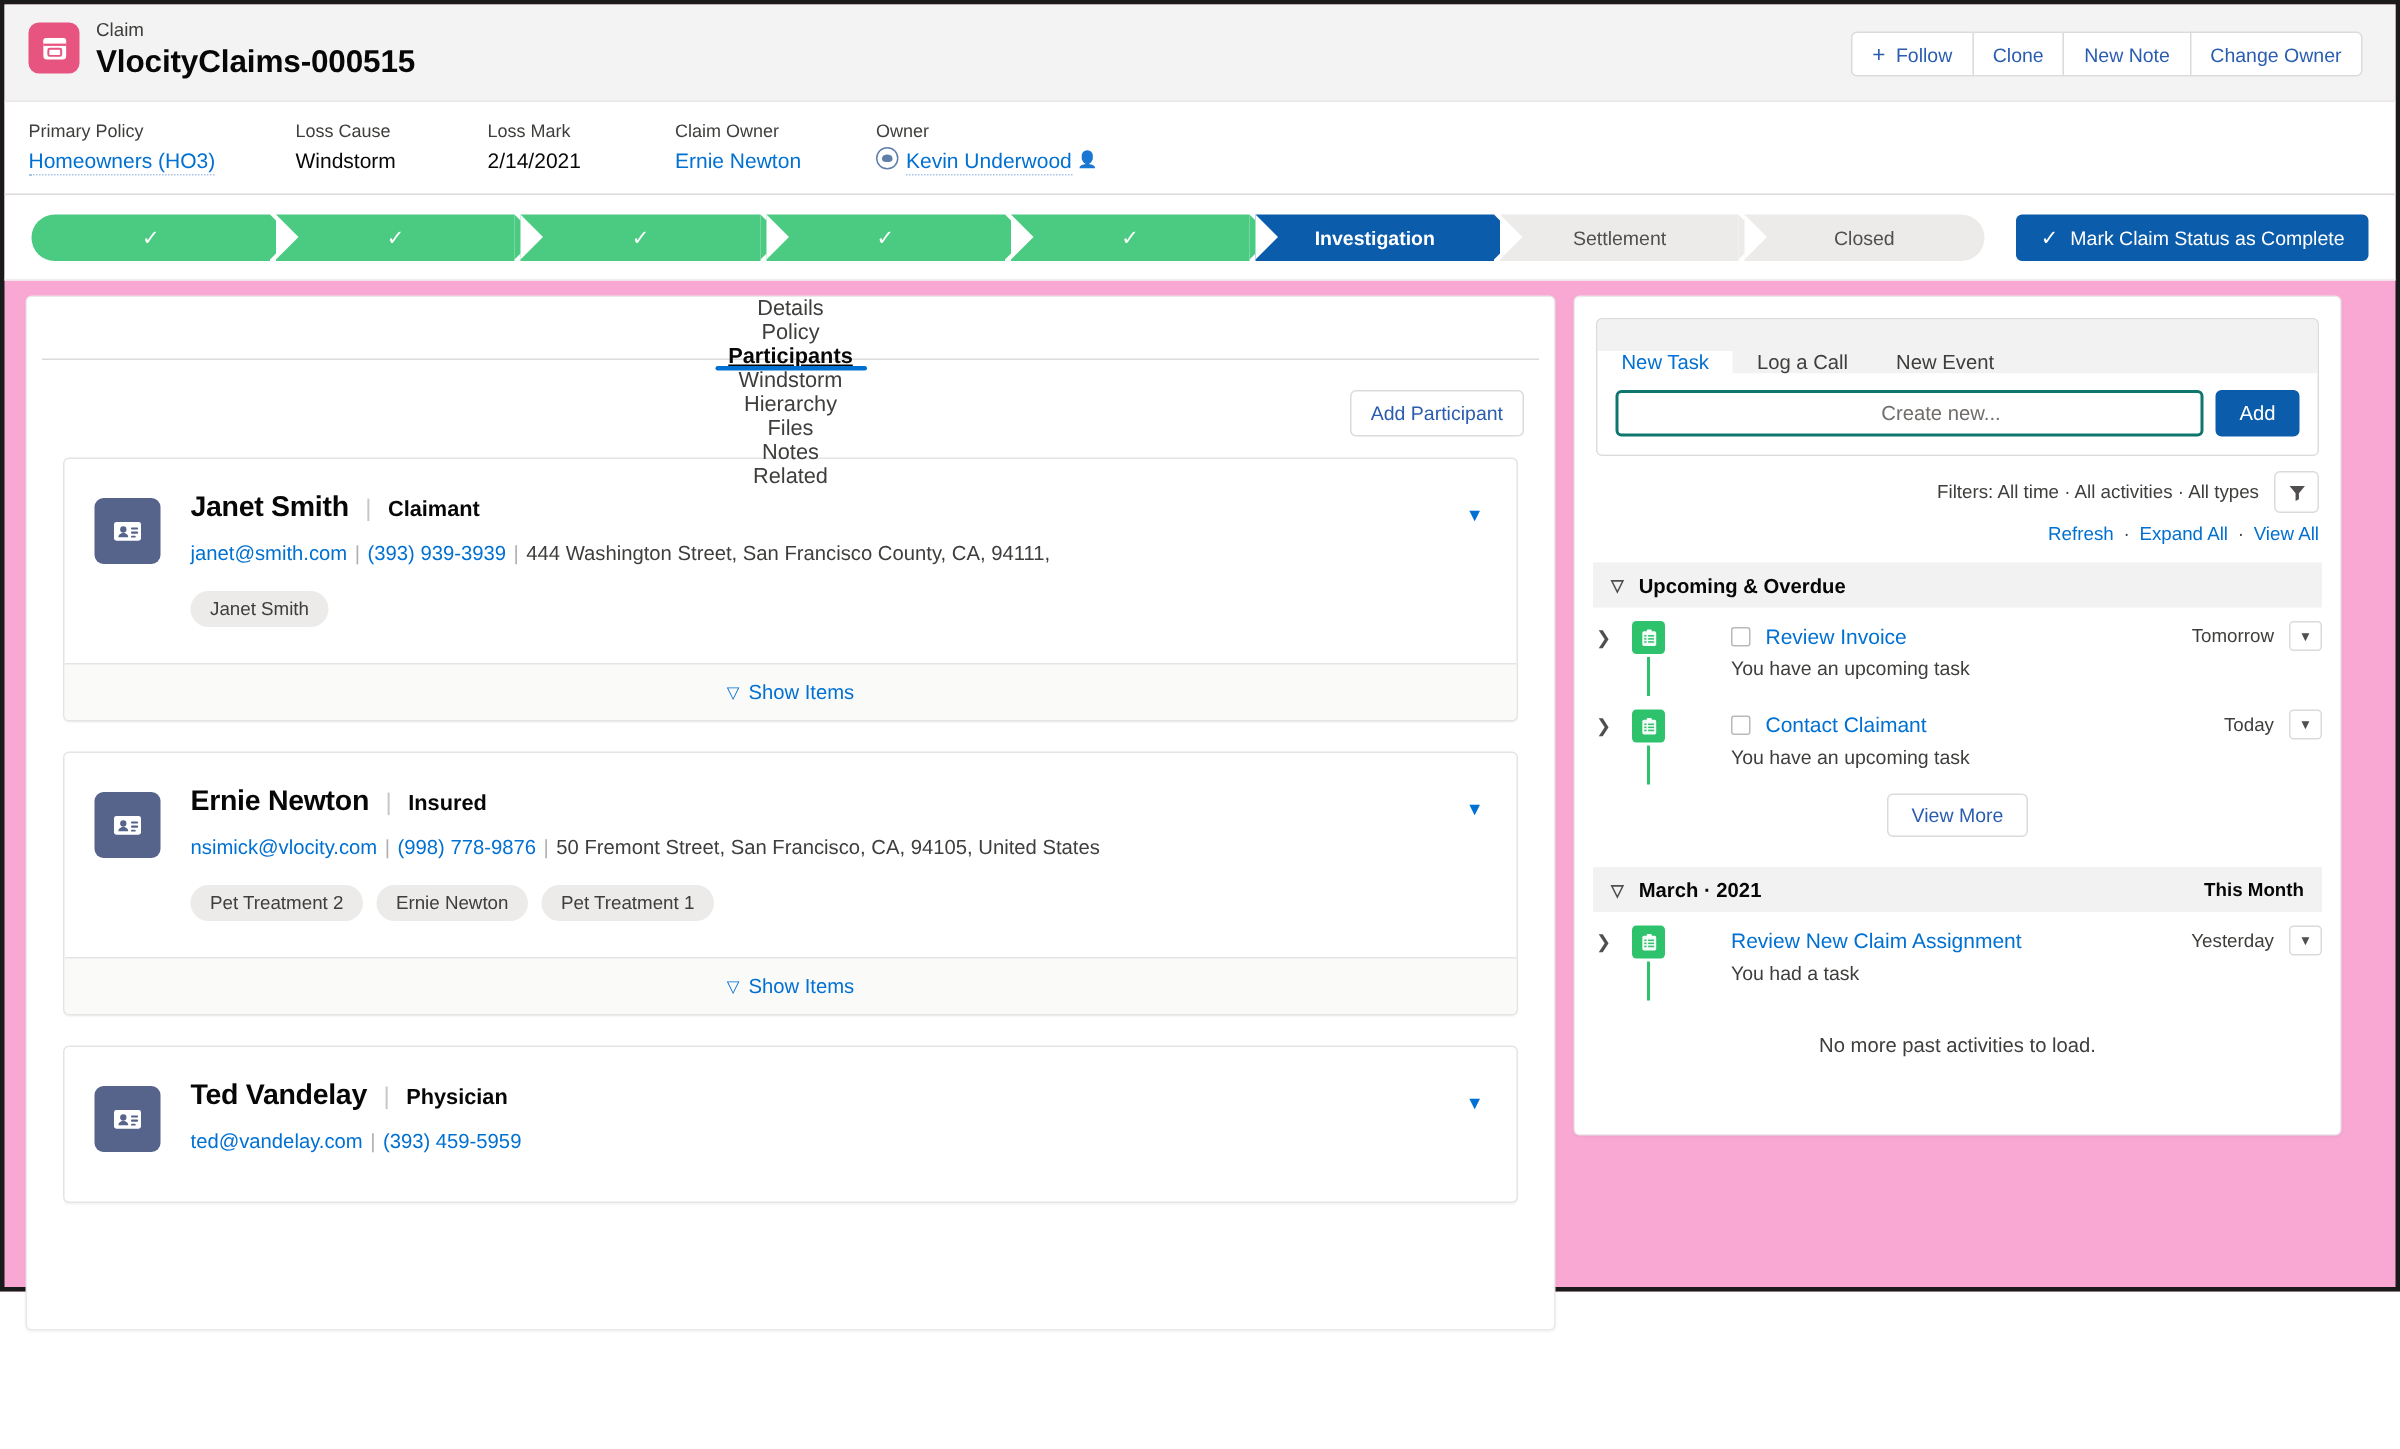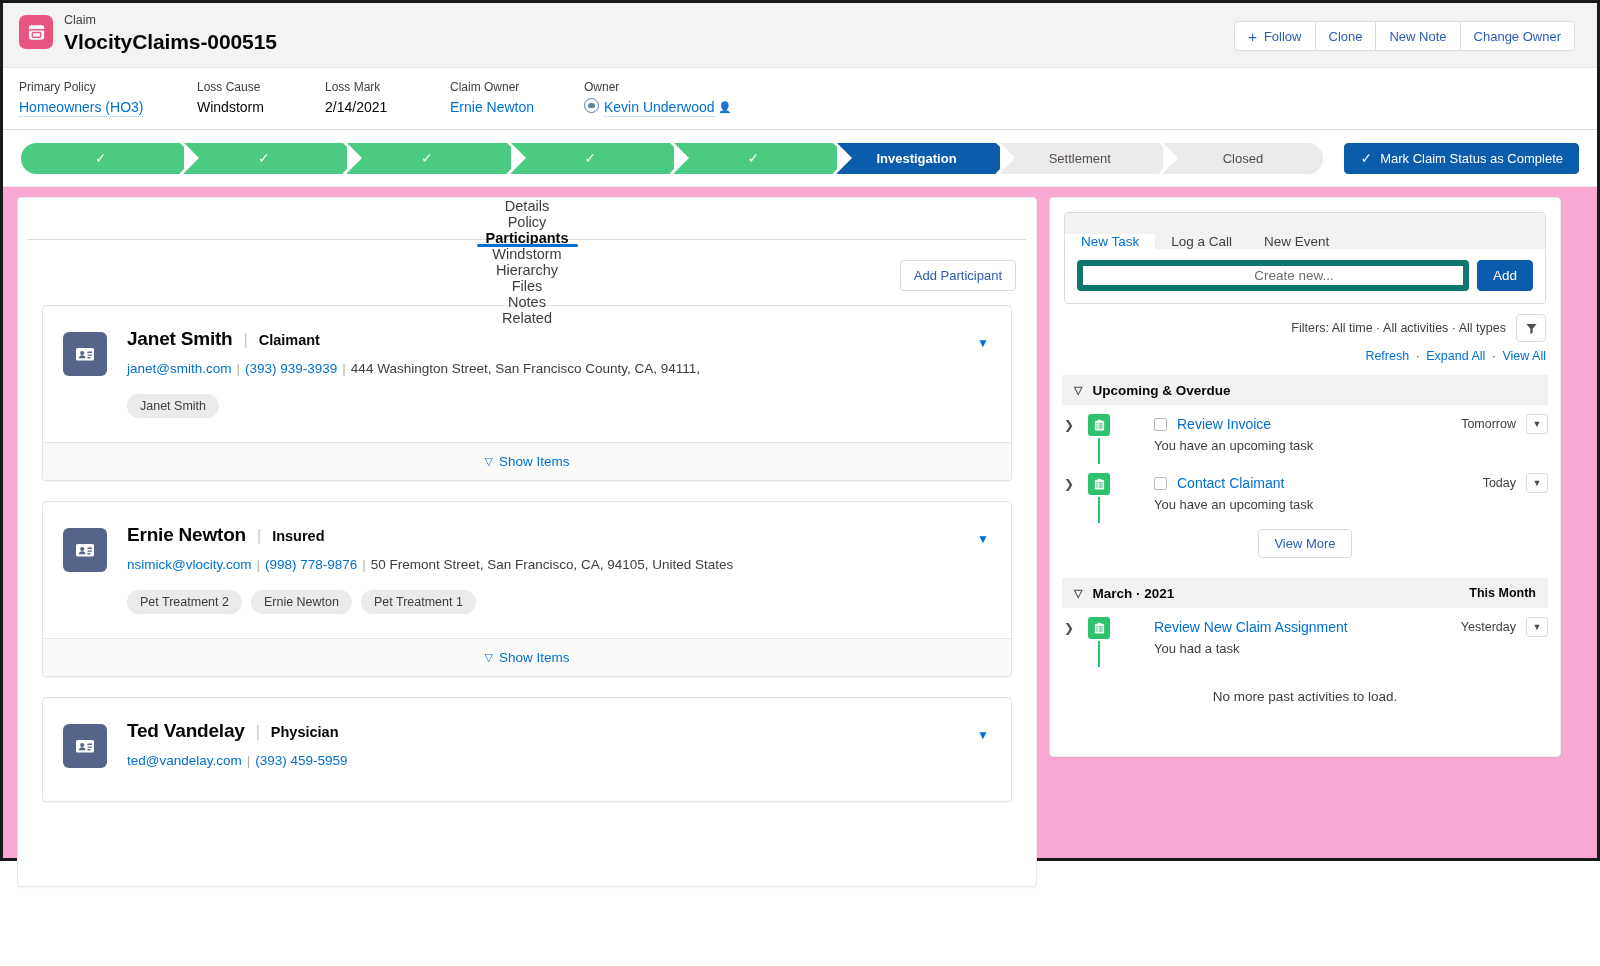--- a/index.html
+++ b/index.html
@@ -249,21 +249,21 @@
   .composer { margin: 14px 14px 0 14px; border: 1px solid #dddbda; border-radius: 4px; overflow: hidden; }
   .comp-tabs { display: flex; background: #f3f2f2; height: 36px; align-items: flex-end; }
   .comp-tab {
     padding: 0 16px; display: flex; align-items: center;
     font-size: 13.5px; color: #3e3e3c; cursor: pointer;
   }
   .comp-tab.active { background: #ffffff; color: #0070d2; }
   .comp-row { display: flex; padding: 11px 12px 12px 12px; background: #ffffff; }
   .comp-input {
     flex: 1; height: 31px;
-    border: 6px solid #0f766e; border-radius: 4px;
+    border: 2px solid #0f766e; border-radius: 4px;
     background: #ffffff; font-size: 13.5px; color: #3e3e3c;
     text-align: center; font-family: "Liberation Sans", sans-serif;
     outline: none;
     padding-left: 42px;
   }
   .comp-input::placeholder { color: #706e6b; opacity: 1; }
   .comp-add {
     margin-left: 8px; width: 56px; height: 31px;
     background: #0b5cab; color: #ffffff;
     border: 1px solid #0b5cab; border-radius: 4px;

